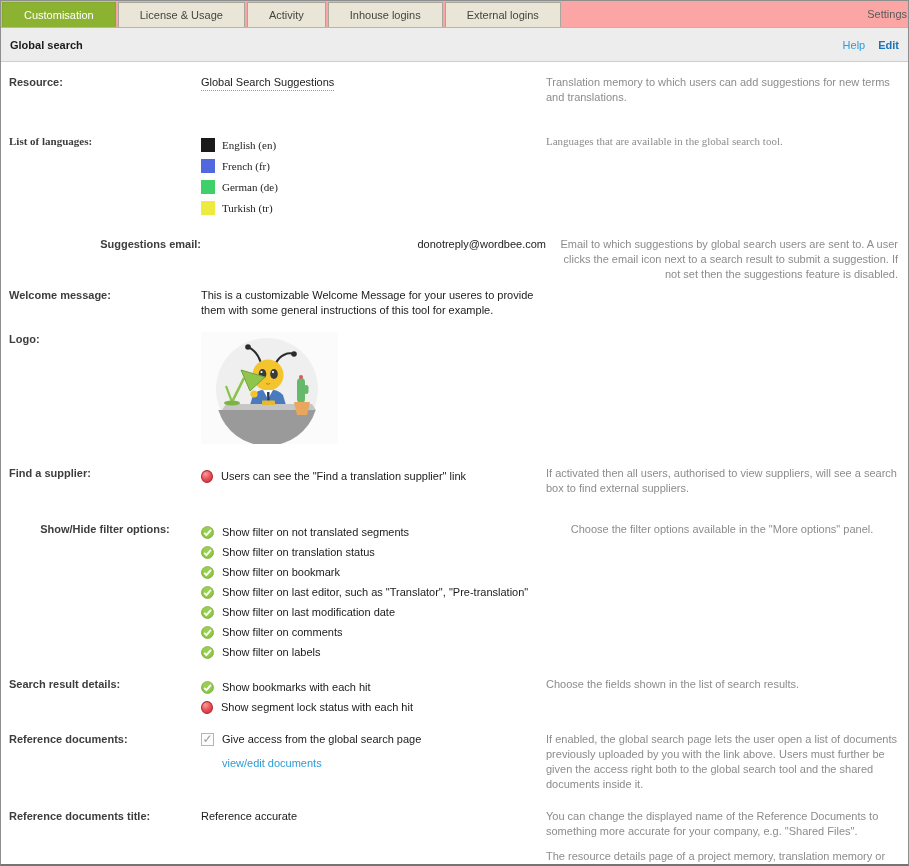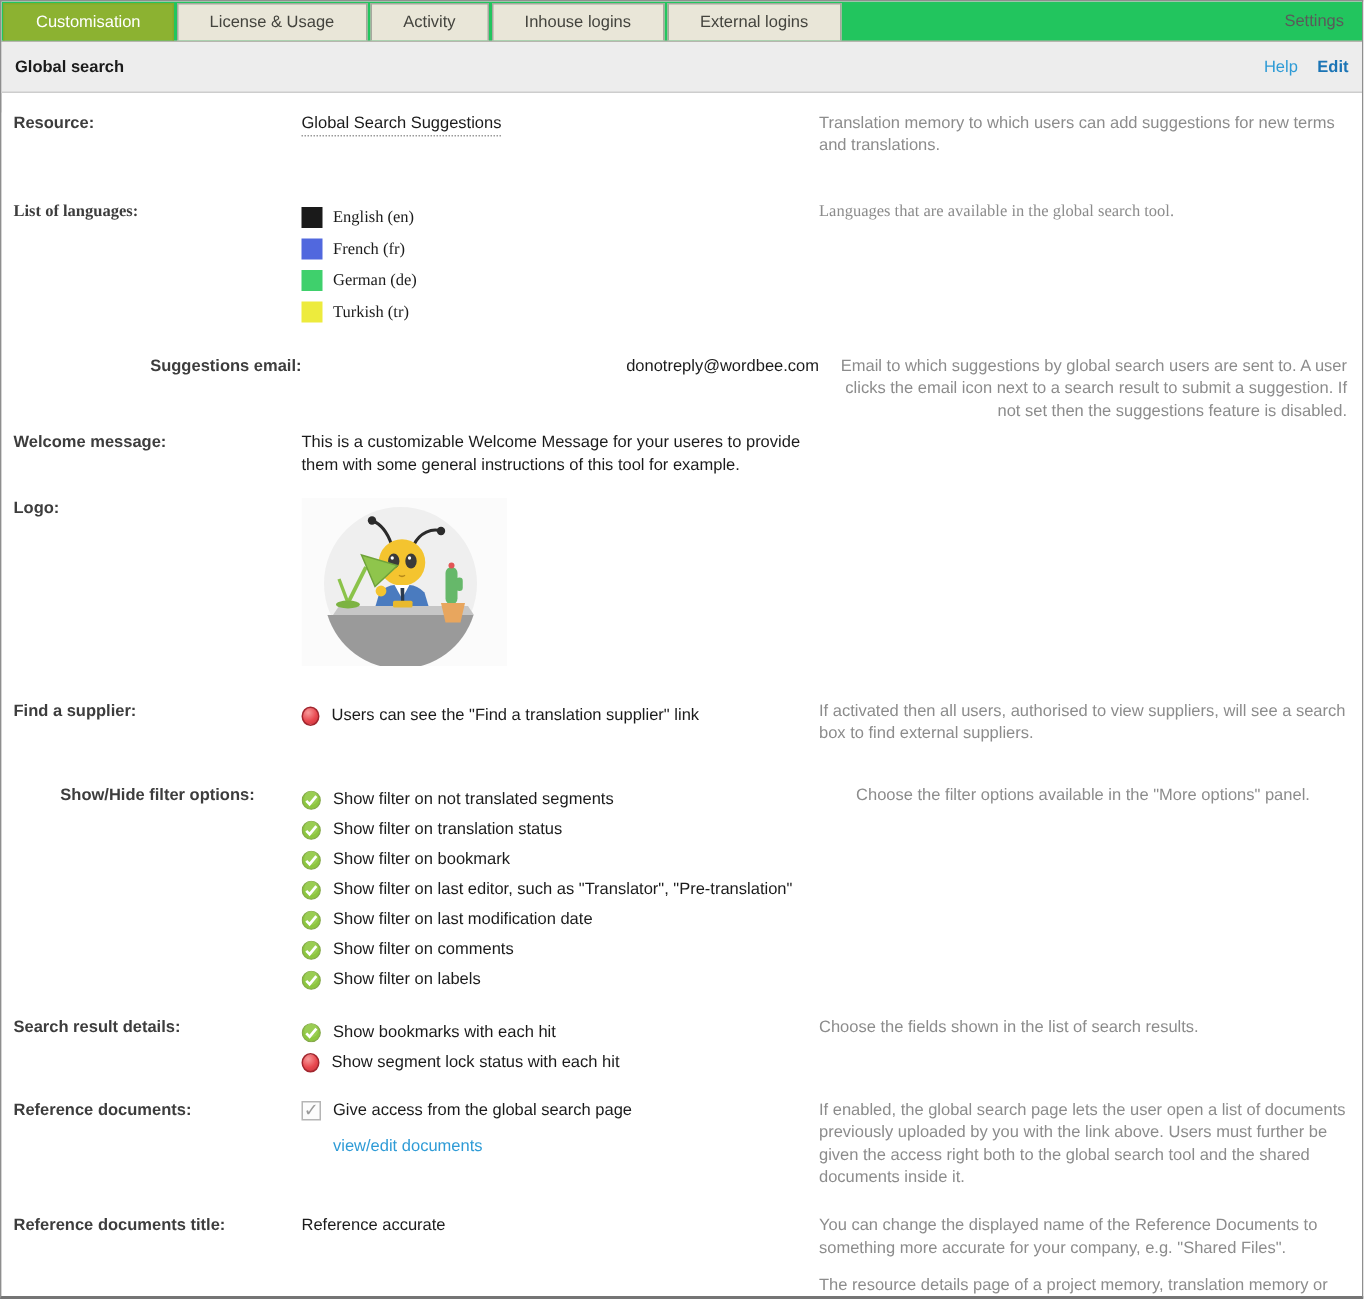--- a/index.html
+++ b/index.html
@@ -14,21 +14,21 @@
     width: 909px; height: 866px;
     border: 1px solid #8e8e8e;
     border-bottom: 2px solid #757575;
     background: #fff;
     overflow: hidden;
   }
 
   
   .tabbar {
     height: 27px;
-    background: #22c55e;
+    background: #fca5a5;
     border-bottom: 1px solid #b6b6ae;
     display: flex;
     align-items: flex-end;
   }
   .tab {
     height: 25px; line-height: 24px;
     padding: 0 21px;
     margin-left: 2px;
     background: #e9e6d8;
     border: 1px solid #a7a79e;
@@ -40,21 +40,21 @@
   .tab:first-child { margin-left: 1px; }
   .tab.active {
     background: #8cb231;
     border-color: #84a92d;
     color: #fff;
   }
   .settings-label {
     margin-left: auto;
     align-self: center;
     color: #5a5a5a;
-    padding-right: 12px;
+    padding-right: 1px;
   }
 
   
   .gsbar {
     height: 34px;
     background: #ededed;
     border-bottom: 1px solid #cdcdcd;
     display: flex;
     align-items: center;
     padding: 0 9px;

